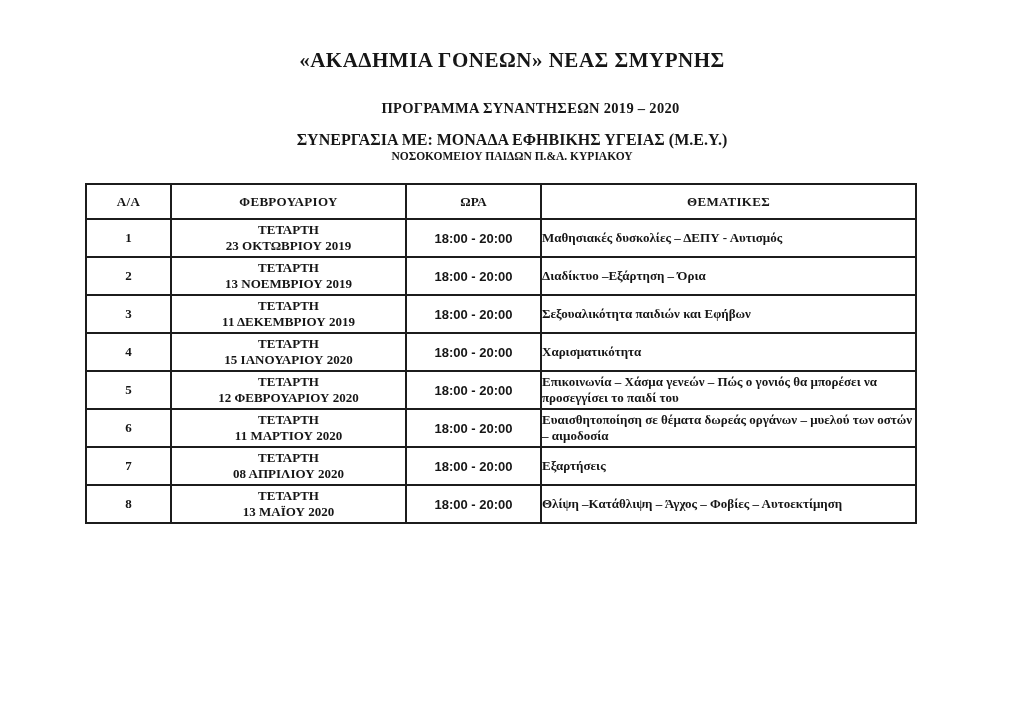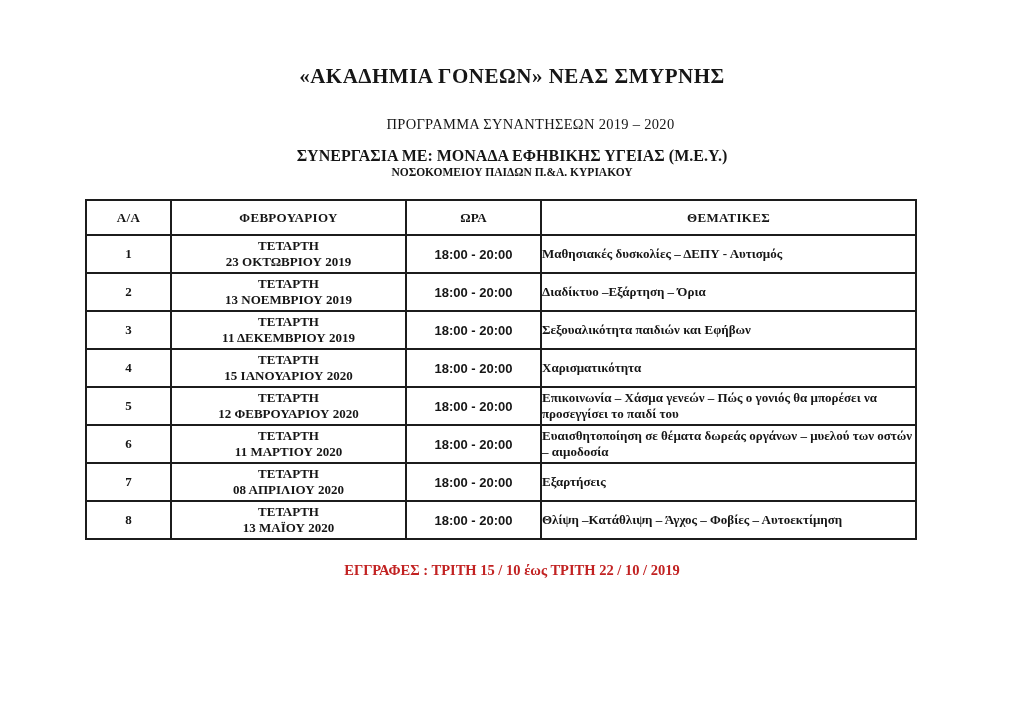--- a/index.html
+++ b/index.html
@@ -10,38 +10,38 @@
   .page {
     position: relative;
     width: 1024px;
     height: 724px;
     background: #ffffff;
     font-family: "Liberation Serif", "DejaVu Serif", serif;
     color: #161616;
     overflow: hidden;
   }
   .doc-title {
-    margin: 16px;
+    margin: 0;
     padding-top: 48px;
     text-align: center;
     font-size: 21px;
     font-weight: bold;
     letter-spacing: 0.5px;
   }
   .doc-subtitle {
     margin: 16px 0 0 0;
     text-align: center;
     font-size: 17px;
     font-weight: bold;
   }
   .program-heading {
     margin: 27px 0 0 7px;
     text-align: center;
     font-size: 14.5px;
-    font-weight: normal;
+    font-weight: bold;
     letter-spacing: 0.3px;
     padding-left: 30px;
   }
   .collab-line1 {
     margin: 14px 0 0 0;
     text-align: center;
     font-size: 16px;
     font-weight: bold;
   }
   .collab-line2, .collab-line3 {
@@ -204,15 +204,14 @@
     <td class="cell-date">
       <div>ΤΕΤΑΡΤΗ</div>
       <div>13 ΜΑΪΟΥ 2020</div>
     </td>
     <td class="cell-time">18:00 - 20:00</td>
     <td class="cell-topic">Θλίψη –Κατάθλιψη – Άγχος – Φοβίες – Αυτοεκτίμηση</td>
   </tr>
 </tbody>
   </table>
 
-  <p class="footer-note" style="color: rgb(194, 34, 34);">ΕΓΓΡΑΦΕΣ : ΤΡΙΤΗ 15 / 10 έως ΤΡΙΤΗ 22 / 10 / 2019</p>
 
 </div>
 
 </body></html>

